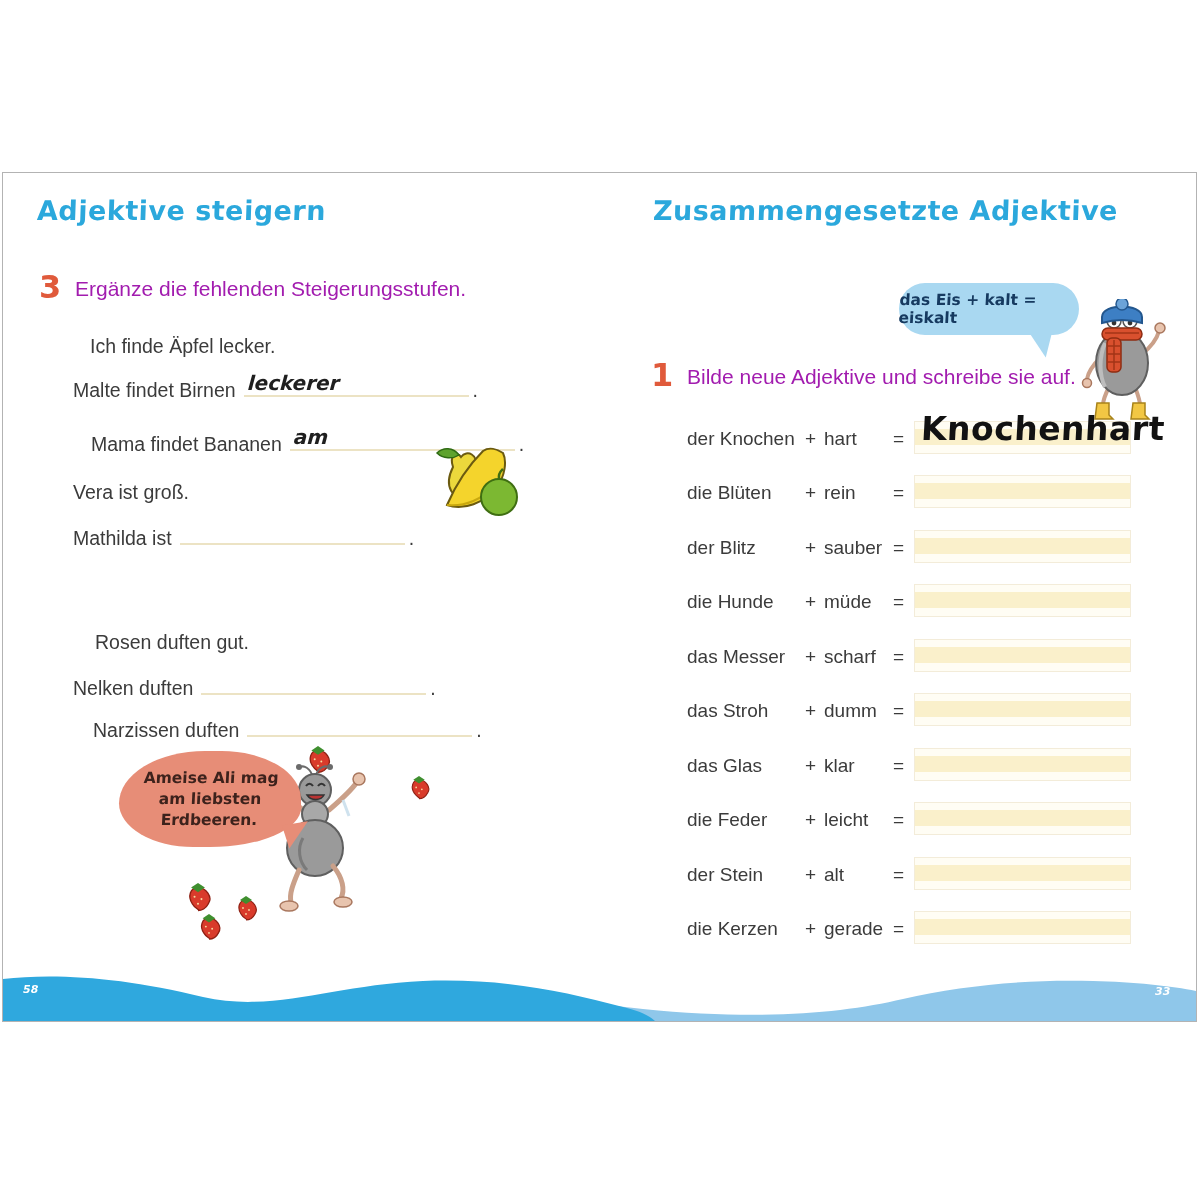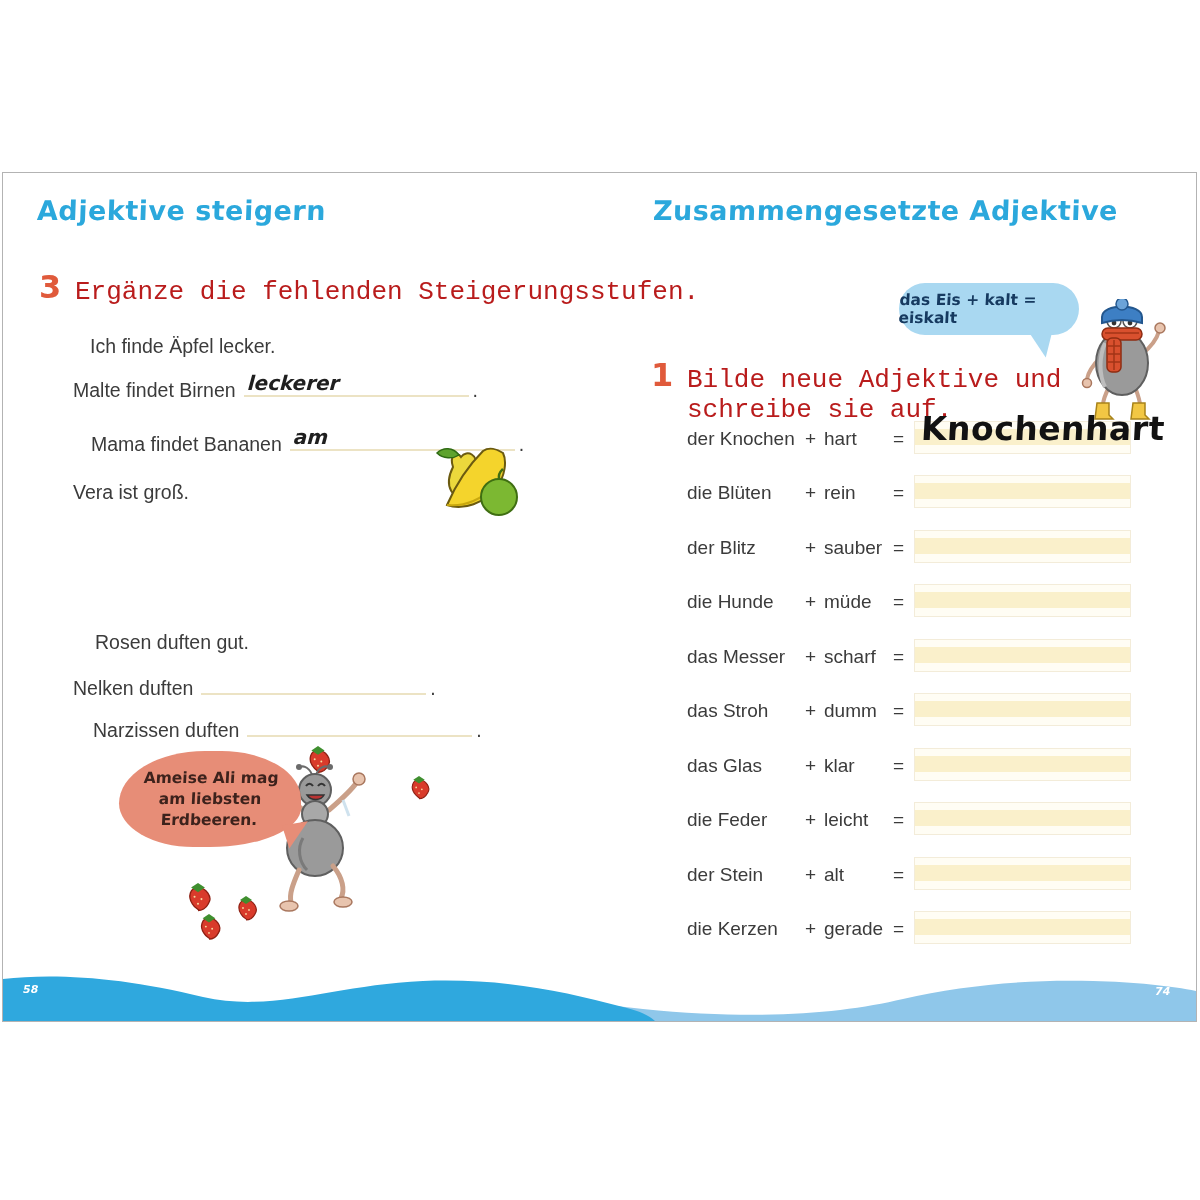--- a/index.html
+++ b/index.html
@@ -5,21 +5,21 @@
   html,body{margin:0;padding:0;background:#ffffff;}
   .canvas{position:relative;width:1200px;height:1200px;background:#ffffff;overflow:hidden;
           font-family:"Liberation Sans", sans-serif;color:#3b3b3b;}
   .page{position:absolute;left:2px;top:172px;width:1193px;height:848px;background:#ffffff;
         border:1px solid #b3b3b3;overflow:hidden;}
   .abs{position:absolute;}
   
   .chapter-title{font-family:"DejaVu Sans", sans-serif;font-weight:700;font-size:27px;
                  color:#2ba8dc;letter-spacing:0.5px;transform:skewX(-2deg);}
   .ex-num{font-family:"DejaVu Sans", sans-serif;font-weight:800;font-size:32px;color:#e05a3b;line-height:1;}
-  .instr{font-size:26px;color:#b91c1c;font-family:Liberation Mono, monospace;}
+  .instr{font-size:21px;color:#a21caf;}
   
   .sent{font-size:19.5px;color:#3b3b3b;white-space:nowrap;}
   .blank{display:inline-block;width:225px;border-bottom:2px solid #ece3c4;margin-left:8px;
          vertical-align:baseline;height:20px;position:relative;}
   .hand{font-family:"DejaVu Sans", sans-serif;font-style:italic;font-weight:600;font-size:20px;
         color:#1f1f1f;position:absolute;left:4px;bottom:0px;transform:skewX(-4deg);}
   .suffix{margin-left:4px;}
   
   .rrow{position:absolute;left:684px;width:460px;height:40px;font-size:19px;color:#3b3b3b;}
   .rrow .noun{position:absolute;left:0;top:0;}
@@ -77,20 +77,23 @@
       <path d="M30 22 C26 10 34 6 38 12 C44 4 56 10 52 22 C62 30 60 48 46 52 C30 56 20 42 30 22 Z" fill="#ecd83c" stroke="#6b5a10" stroke-width="2"></path>
       <path d="M36 10 C30 2 20 2 14 8 C20 14 30 14 36 10 Z" fill="#5ea32e" stroke="#2f6b14" stroke-width="1.5"></path>
       <path d="M60 6 C40 26 30 46 24 60 C40 66 62 58 74 42 C82 31 84 16 80 8 C74 4 66 2 60 6 Z" fill="#f4d42c" stroke="#6b5a10" stroke-width="2"></path>
       <path d="M24 60 C42 62 60 54 72 40" fill="none" stroke="#c9a80e" stroke-width="2"></path>
       <circle cx="76" cy="52" r="18" fill="#7cb832" stroke="#3f6e12" stroke-width="2"></circle>
       <path d="M76 34 C75 28 78 26 80 24" fill="none" stroke="#3f6e12" stroke-width="2.5"></path>
     </svg>
 
     <div class="abs sent" style="left:70px;top:308px;">Vera ist groß.</div>
 
+    <div class="abs sent" style="left:70px;top:350px;">
+      <span>Mathilda ist</span><span class="blank"><span class="hand"></span></span><span class="suffix">.</span>
+    </div>
 
 
     <div class="abs sent" style="left:70px;top:458px;margin-left:22px;">Rosen duften gut.</div>
 
     <div class="abs sent" style="left:70px;top:500px;">
       <span>Nelken duften</span><span class="blank"><span class="hand"></span></span><span class="suffix">.</span>
     </div>
 
     <div class="abs sent" style="left:70px;top:542px;margin-left:20px;">
       <span>Narzissen duften</span><span class="blank"><span class="hand"></span></span><span class="suffix">.</span>
@@ -257,15 +260,15 @@
       <span class="abox"></span>
     </div>
 
     <div class="abs khw" style="left:918px;top:236px;z-index:3;">Knochenhart</div>
 
     <svg class="wave" viewBox="0 0 1193 52" preserveAspectRatio="none">
       <path d="M330 48 C420 20 520 26 640 40 C760 52 840 44 900 30 C960 16 1030 10 1090 12 C1130 13 1170 17 1193 22 L1193 52 L330 52 Z" fill="#8fc7ea"></path>
       <path d="M0 10 C50 4 120 8 200 28 C270 44 330 16 420 12 C500 9 560 22 620 38 C636 42 646 46 652 52 L0 52 Z" fill="#2fa8de"></path>
     </svg>
     <div class="pagenum" style="left:20px;top:810px;">58</div>
-    <div class="pagenum" style="left:1152px;top:812px;">74</div>
+    <div class="pagenum" style="left:1152px;top:812px;">33</div>
   </div>
 </div>
 
 </body></html>

